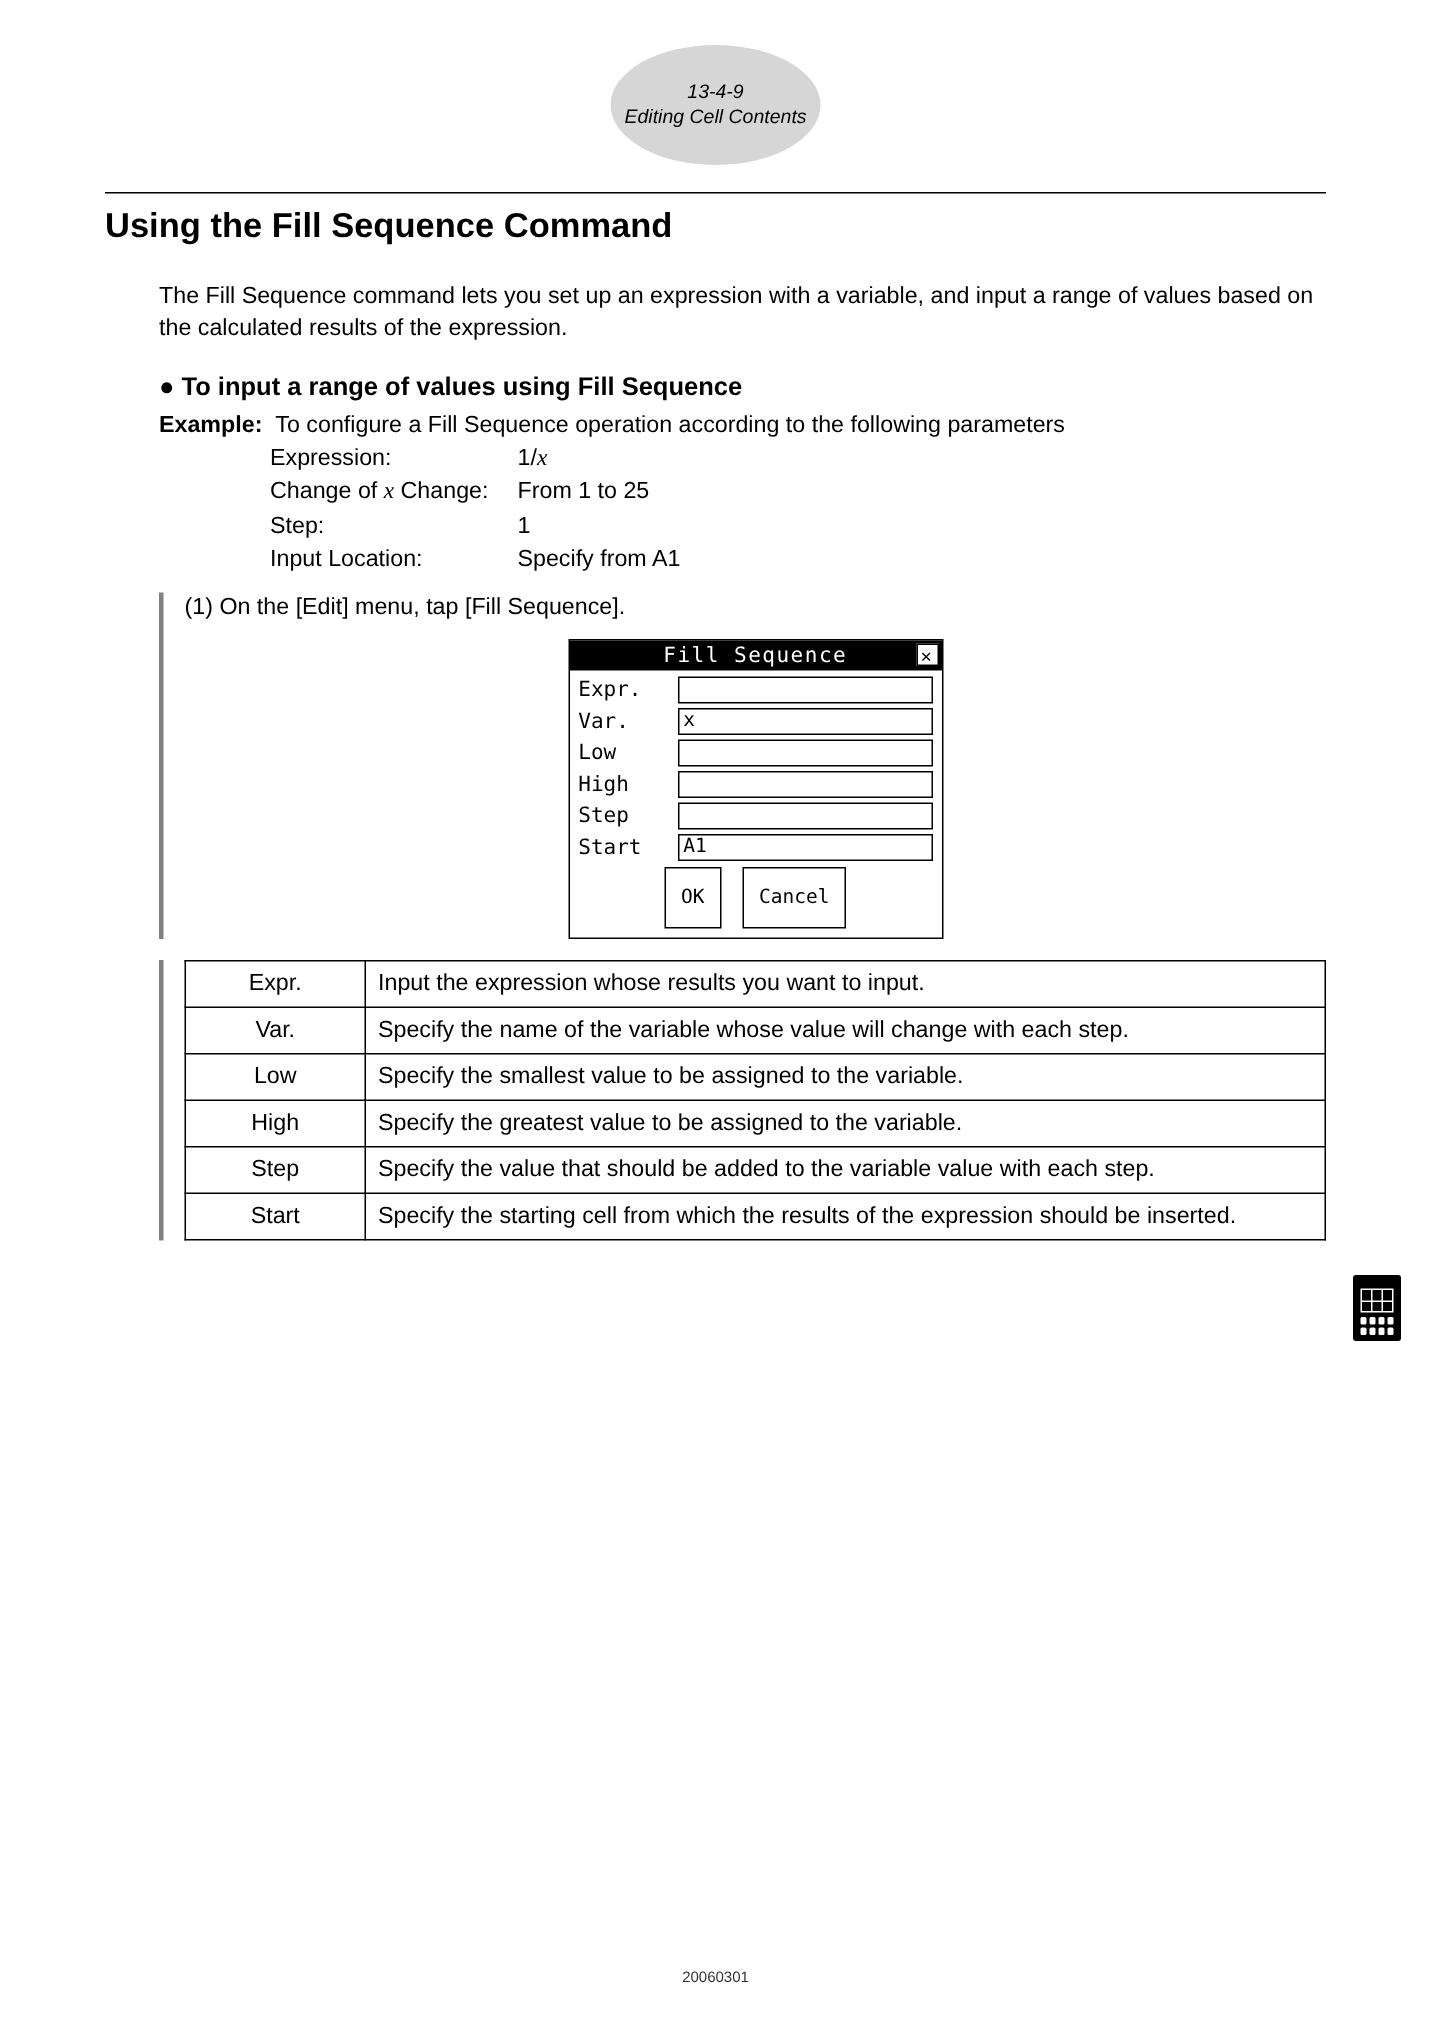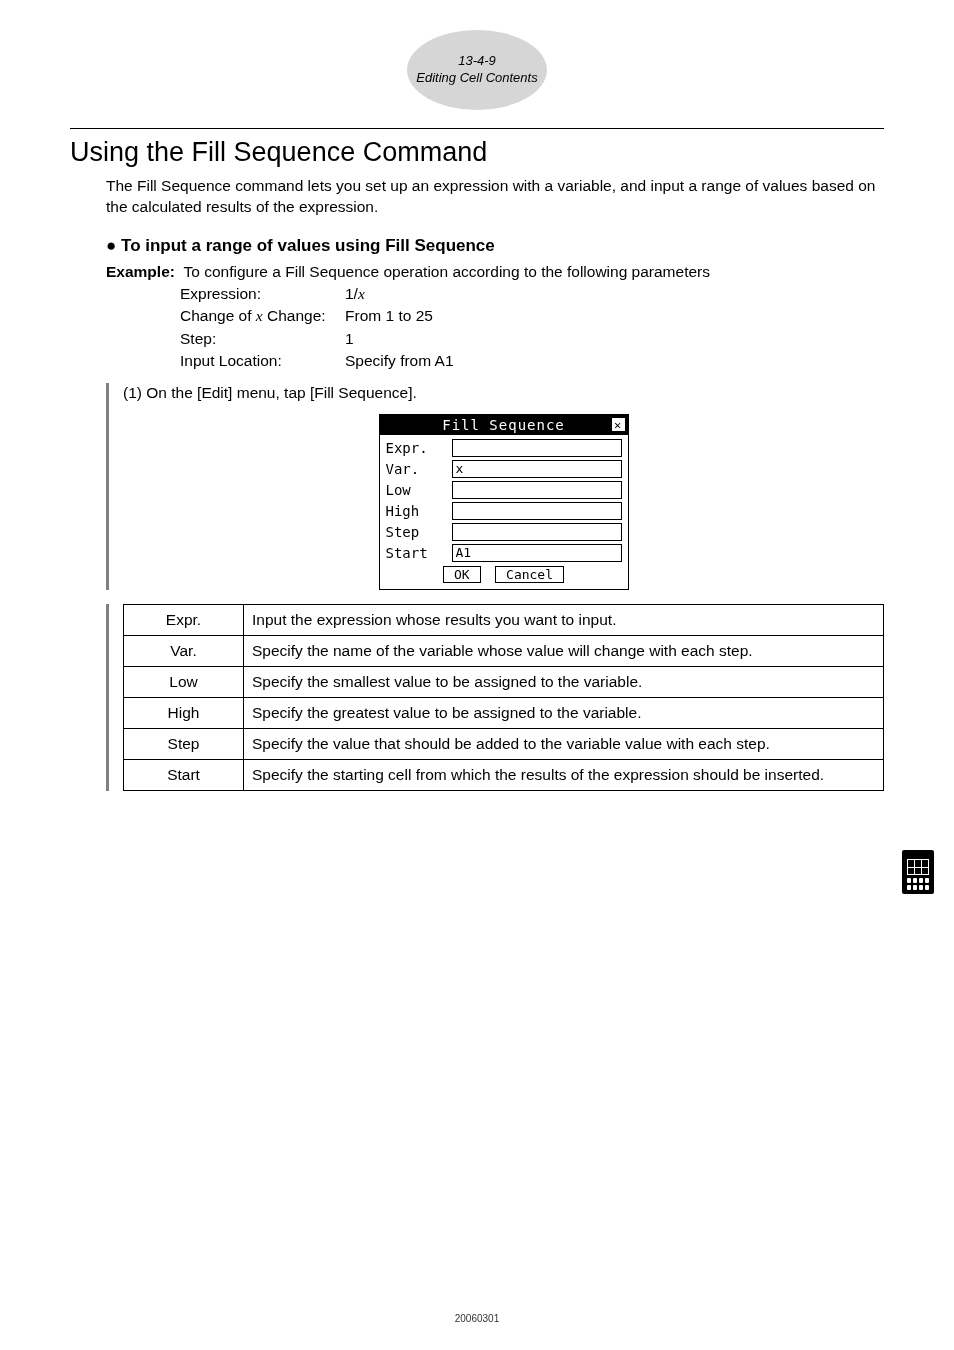--- a/index.html
+++ b/index.html
@@ -29,23 +29,23 @@
     font-size: 13px;
     line-height: 1.3;
     text-align: right;
   }
   hr.sep {
     border: none;
     border-top: 1.5px solid #000;
     margin: 10px 0 8px 0;
   }
   h1.section {
-    font-size: 27px;
-    font-weight: normal;
-    margin-bottom: 8px;
+    font-size: 23px;
+    font-weight: bold;
+    margin-bottom: 24px;
   }
   .intro {
     font-size: 15.5px;
     line-height: 1.35;
     margin-left: 36px;
     margin-bottom: 18px;
   }
   h2.sub {
     font-size: 17px;
     font-weight: bold;
@@ -129,21 +129,21 @@
     line-height: 16px;
     background: #fff;
   }
   .dlg-buttons {
     text-align: center;
     margin-top: 4px;
   }
   .dlg-btn {
     display: inline-block;
     border: 1.5px solid #000;
-    padding: 0 10px;
+    padding: 12px 10px;
     font-family: monospace;
     font-size: 13px;
     margin: 0 3px;
     background: #fff;
   }
   table.ptable {
     border-collapse: collapse;
     width: 100%;
     margin-top: 6px;
     font-size: 15.5px;

